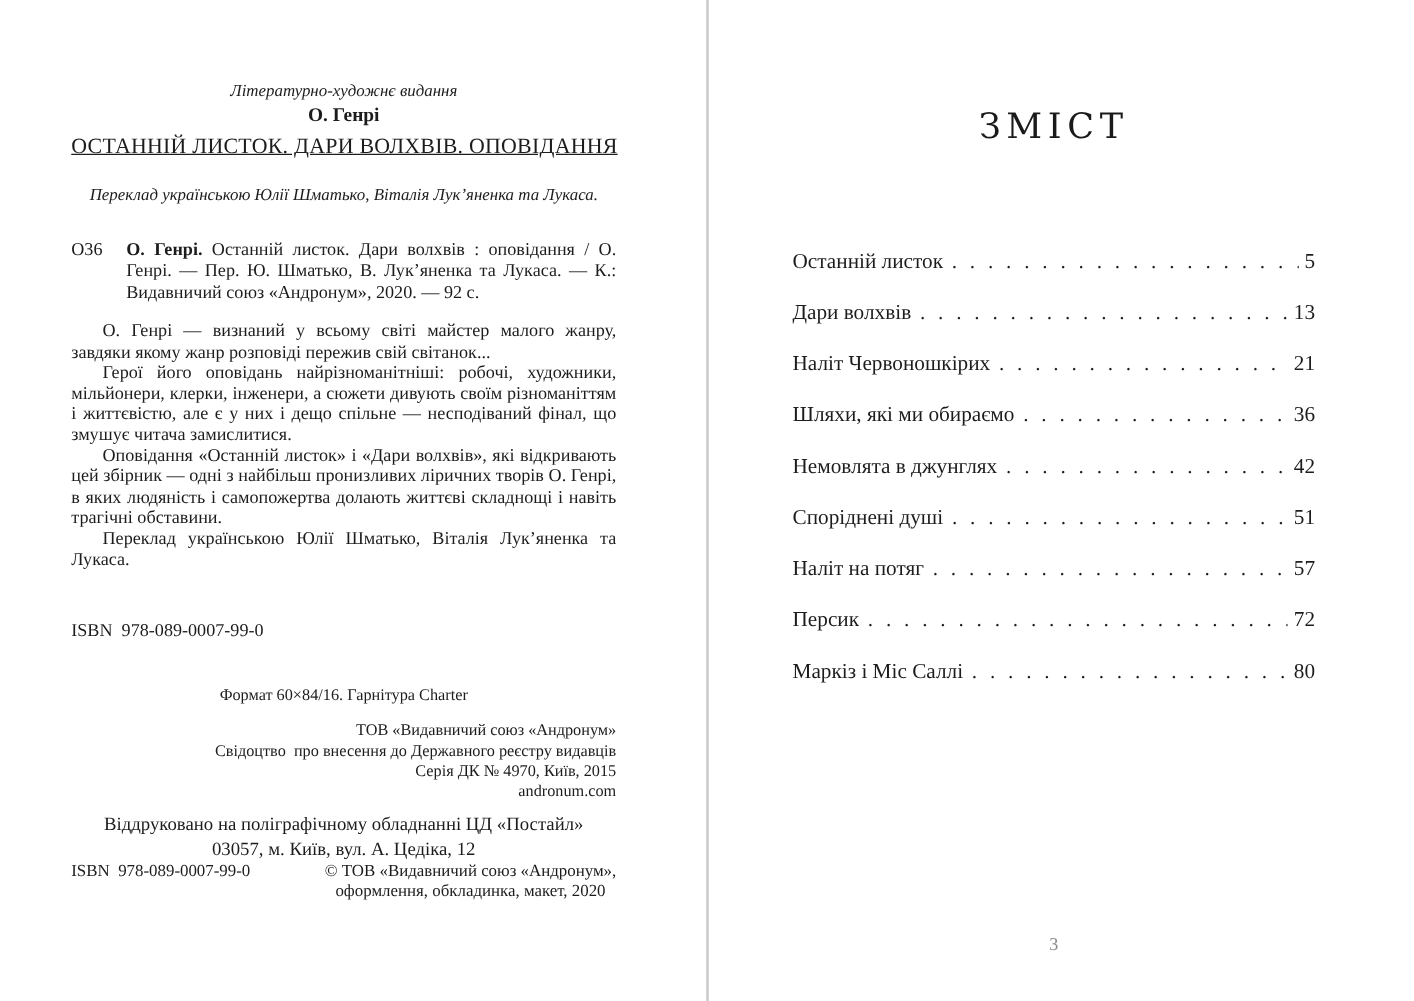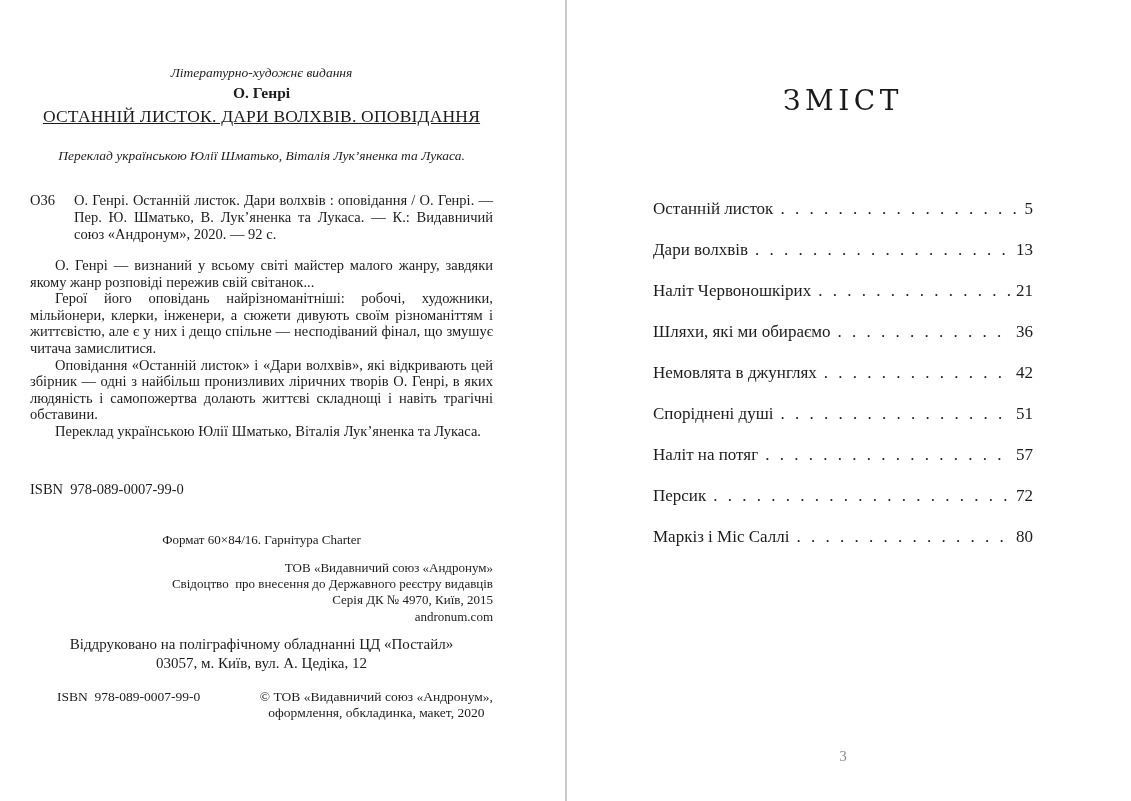--- a/index.html
+++ b/index.html
@@ -9,35 +9,35 @@
     color: #1c1c1c;
     font-family: "Liberation Serif", "DejaVu Serif", serif;
   }
   .spread {
     display: flex;
     width: 1131px;
     height: 801px;
     background: #ffffff;
   }
   .page { position: relative; height: 801px; }
-  .page-left  { width: 565px; padding: 0 72px 0 30px; }
+  .page-left  { width: 565px; padding: 0 72px 0 57px; }
   .divider    { width: 2px; height: 801px; background: #c9c9c9; flex: none; }
-  .page-right { width: 552px; padding: 0 86px; }
+  .page-right { width: 552px; padding: 0 67px; }
 
   
   .head { margin-top: 64px; text-align: center; line-height: 1.28; }
   .edition-type { font-style: italic; font-size: 13.5px; }
   .author-name  { font-weight: bold; font-size: 15.5px; margin-top: 2px; }
   .book-title   { font-size: 17.5px; letter-spacing: 0.2px; margin-top: 2px; white-space: nowrap; text-decoration: underline; }
   .translators  { font-style: italic; font-size: 13.5px; margin-top: 20px; }
 
   .catalog { display: flex; margin-top: 27px; font-size: 14.5px; line-height: 1.18; }
   .catalog-code { width: 44px; flex: none; }
   .catalog-text { flex: 1; text-align: justify; }
-  .catalog-text .lead { font-weight: normal; }
+  .catalog-text .lead { font-weight: bold; }
 
   .abstract { margin-top: 14px; font-size: 14.5px; line-height: 1.145; }
   .abstract p { text-align: justify; text-indent: 25px; }
 
   .isbn-line { margin-top: 41px; font-size: 14.5px; white-space: pre; }
 
   .imprint-center { margin-top: 34px; text-align: center; font-size: 13px; line-height: 1.25; }
   .format-line { margin-bottom: 12px; }
   .imprint-center .line { white-space: pre; text-align: right; }
 

